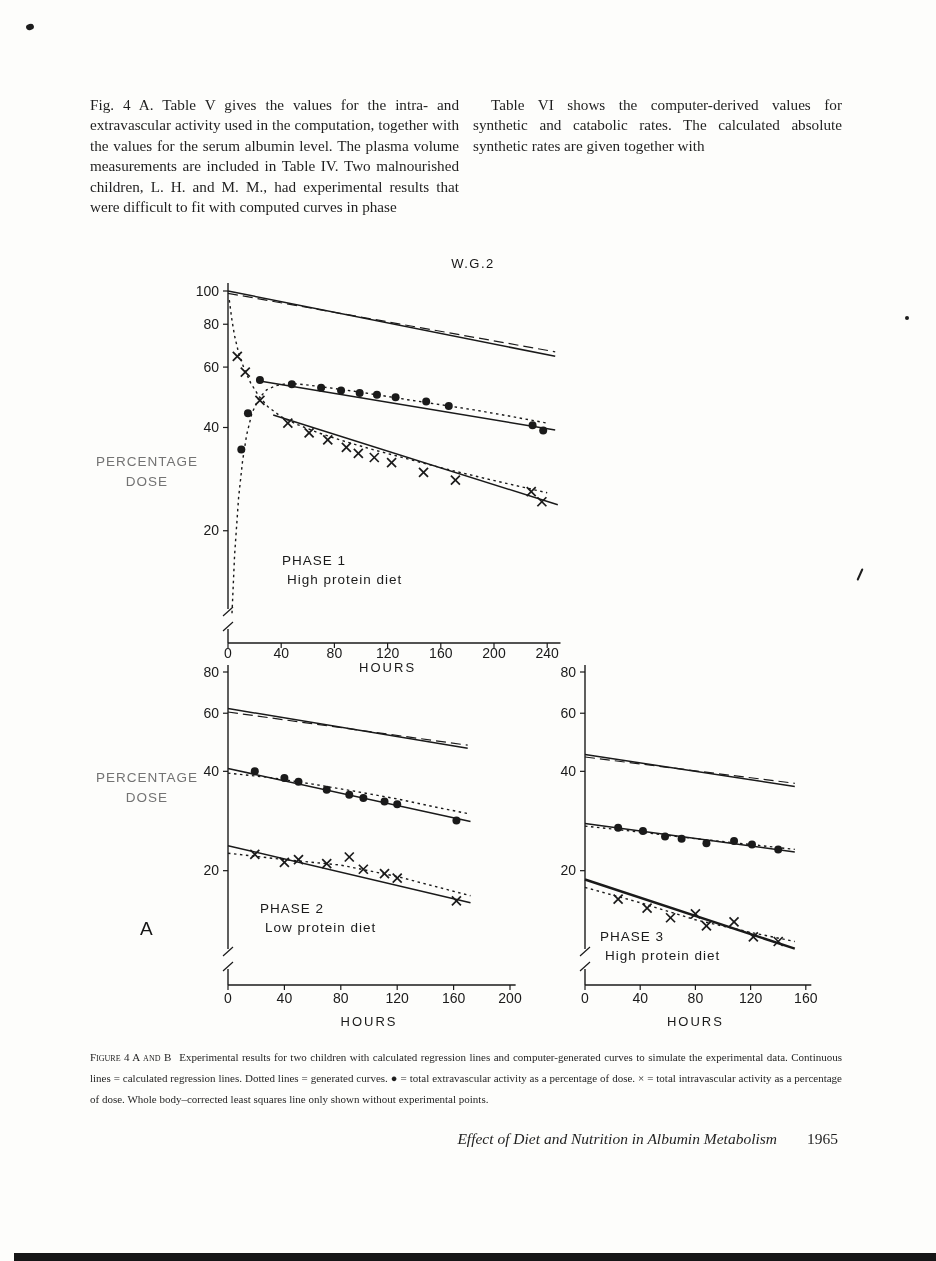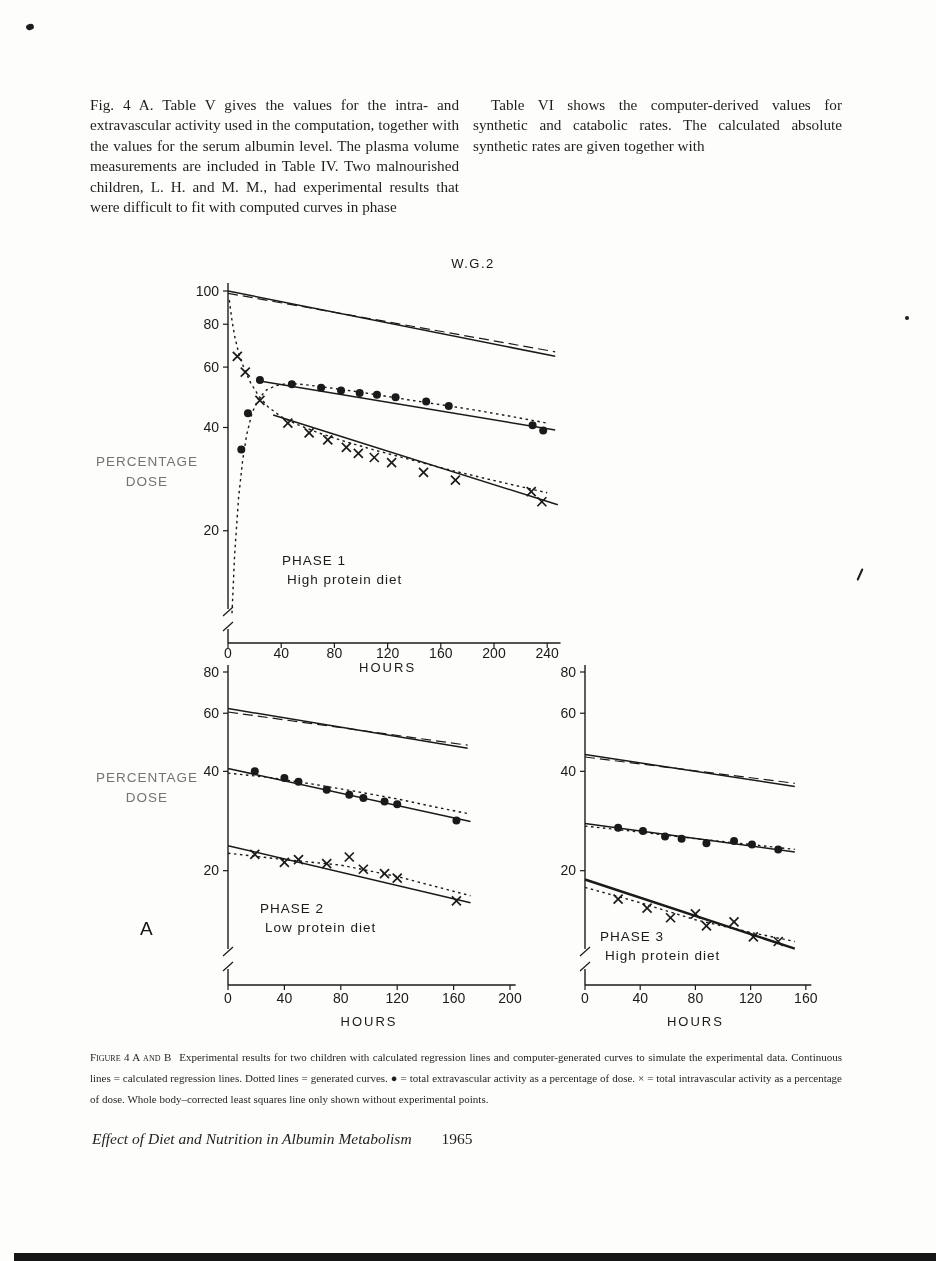--- a/index.html
+++ b/index.html
@@ -32,21 +32,21 @@
   svg text.tick{font-size:14px}
   svg text.axis-label{font-size:13px;letter-spacing:2px}
   svg text.phase{font-size:13.5px;letter-spacing:1px}
 
   
   .caption{position:absolute;left:90px;top:1047px;width:752px;font-size:11px;
         line-height:21px;text-align:justify}
   .caption .lead{font-variant:small-caps;margin-right:8px}
 
   
-  .footer{position:absolute;left:92px;top:1130px;width:740px;font-size:15.5px}
+  .footer{position:absolute;left:98px;top:1130px;width:740px;text-align:right;font-size:15.5px}
   .footer .title{font-style:italic}
   .footer .pagenum{margin-left:30px}
 
   
   .speck{position:absolute;background:#1d1d1d;border-radius:50%}
   #speck1{left:26px;top:24px;width:8px;height:6px;transform:rotate(-15deg)}
   #speck2{left:905px;top:316px;width:4px;height:4px}
   #speck3{left:859px;top:568px;width:2px;height:13px;border-radius:1px;transform:rotate(24deg)}
   .scan-edge{position:absolute;left:14px;bottom:0;width:922px;height:8px;background:#161616}
 </style>

